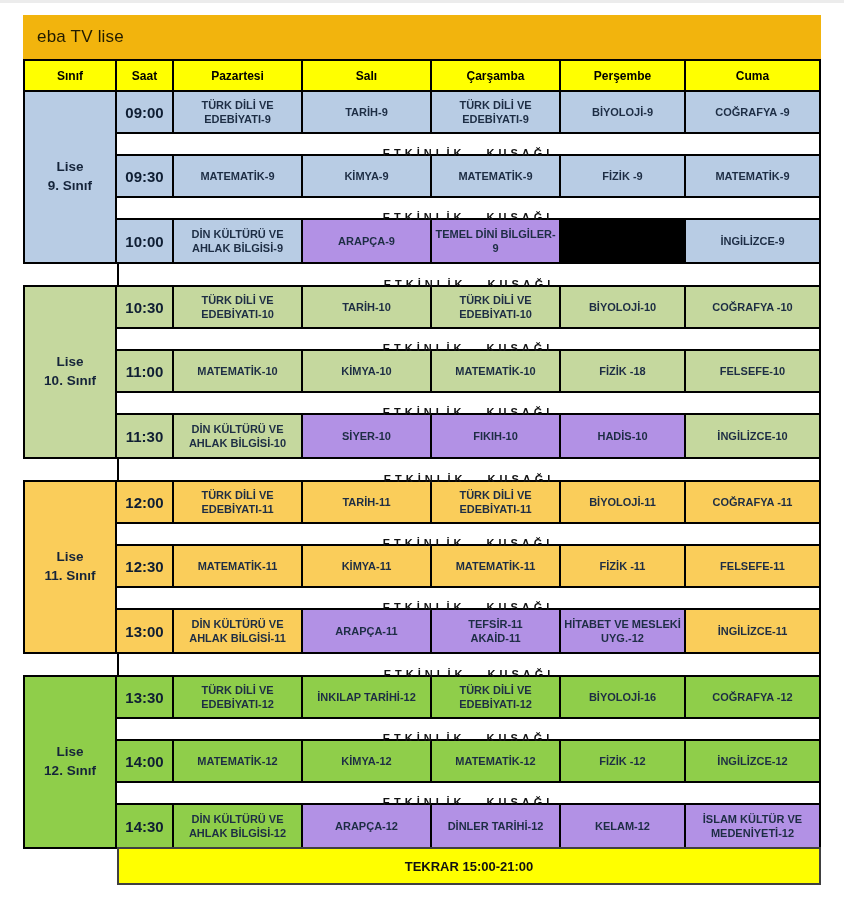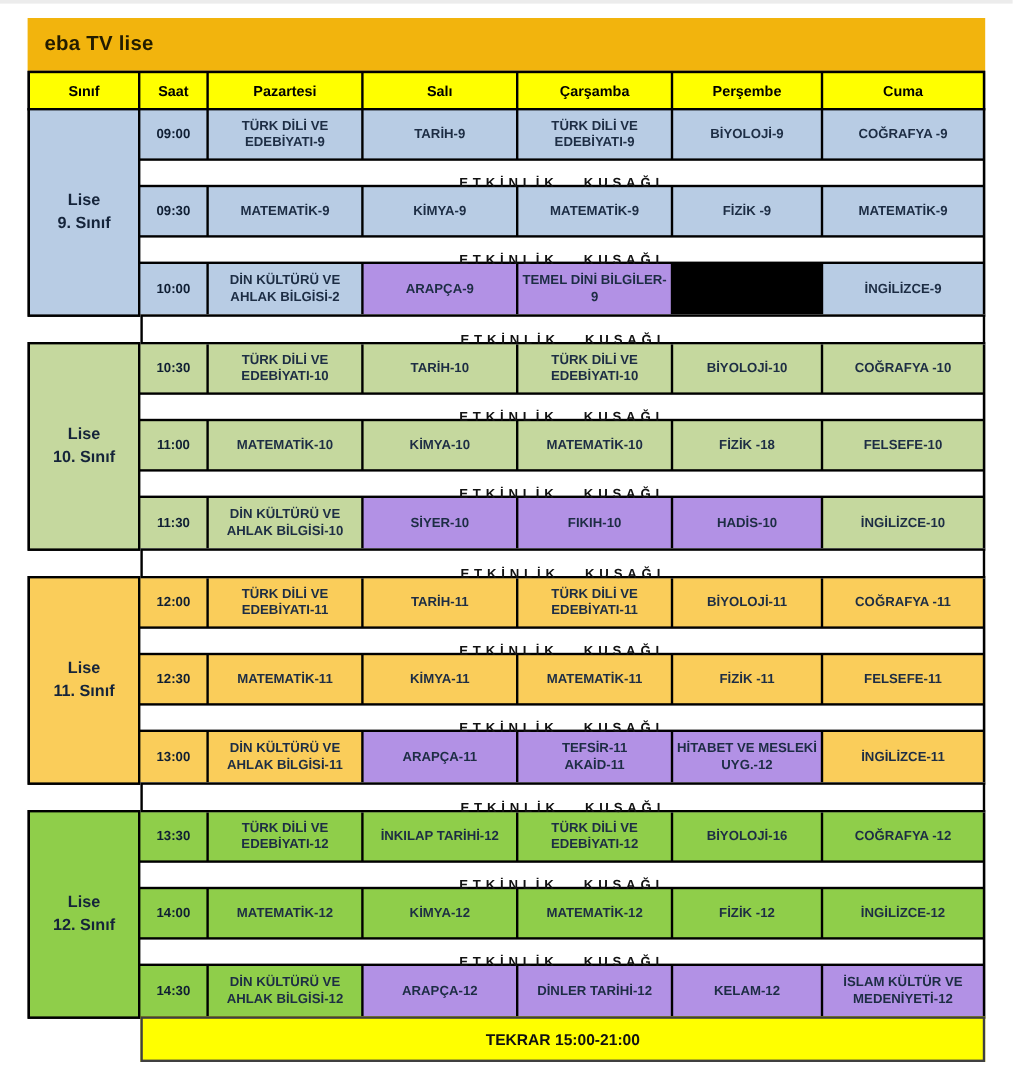--- a/index.html
+++ b/index.html
@@ -7,21 +7,21 @@
     width:844px;height:900px;background:#ffffff;
     font-family:"Liberation Sans","DejaVu Sans",sans-serif;
     position:relative;overflow:hidden;
   }
   .topstrip{height:3px;background:#ececec;width:844px;}
   .wrap{margin:12px 23px 0 23px;width:798px;}
 
   .titlebar{
     background:#F2B40D;height:44px;display:flex;align-items:center;
     padding-left:14px;box-sizing:border-box;
-    font-weight:bold;font-size:17px;color:#221c00;letter-spacing:.2px;
+    font-weight:normal;font-size:17px;color:#221c00;letter-spacing:.2px;
   }
 
   .grid7{
     display:grid;
     grid-template-columns:90px 55px 127px 127px 127px 123px 133px;
     gap:2px;background:#000;border:2px solid #000;
   }
   .hdr>div{
     background:#FFFF00;height:29px;display:flex;align-items:center;justify-content:center;
     font-weight:bold;font-size:12px;color:#000;
@@ -37,21 +37,21 @@
   .t-green{--c:#8FCE4A;}
 
   .kl{
     grid-area:1/1/6/2;background:var(--c);
     display:flex;flex-direction:column;align-items:center;justify-content:center;
     font-weight:bold;font-size:13.5px;color:#15243a;line-height:1.4;text-align:center;
   }
   .tm{
     grid-column:2;background:var(--c);
     display:flex;align-items:center;justify-content:center;
-    font-weight:bold;font-size:11px;color:#0f1e33;
+    font-weight:bold;font-size:15px;color:#0f1e33;
   }
   .sj{
     background:var(--c);
     display:flex;align-items:center;justify-content:center;
     text-align:center;font-weight:bold;font-size:11px;color:#1d2d44;
     padding:1px 3px;box-sizing:border-box;white-space:pre-line;line-height:1.3;
   }
   .sj.p{background:#B291E5;}
   .bd{
     grid-column:2/8;background:#ffffff;
@@ -117,21 +117,21 @@
     <div class="tm r3">09:30</div>
     <div class="sj r3 c3">MATEMATİK-9</div>
     <div class="sj r3 c4">KİMYA-9</div>
     <div class="sj r3 c5">MATEMATİK-9</div>
     <div class="sj r3 c6">FİZİK -9</div>
     <div class="sj r3 c7">MATEMATİK-9</div>
     <div class="bd r4">
         <span class="bandtext">ETKİNLİK KUŞAĞI</span>
       </div>
     <div class="tm r5">10:00</div>
-    <div class="sj r5 c3">DİN KÜLTÜRÜ VE AHLAK BİLGİSİ-2</div>
+    <div class="sj r5 c3">DİN KÜLTÜRÜ VE AHLAK BİLGİSİ-9</div>
     <div class="sj r5 c4 p">ARAPÇA-9</div>
     <div class="sj r5 c5 p">TEMEL DİNİ BİLGİLER-9</div>
     <div class="sj r5 c7">İNGİLİZCE-9</div>
   </div>
 
   <div class="gaprow">
     <div class="gapempty"></div>
     <div class="gband">
         <span class="bandtext">ETKİNLİK KUŞAĞI</span>
       </div>

